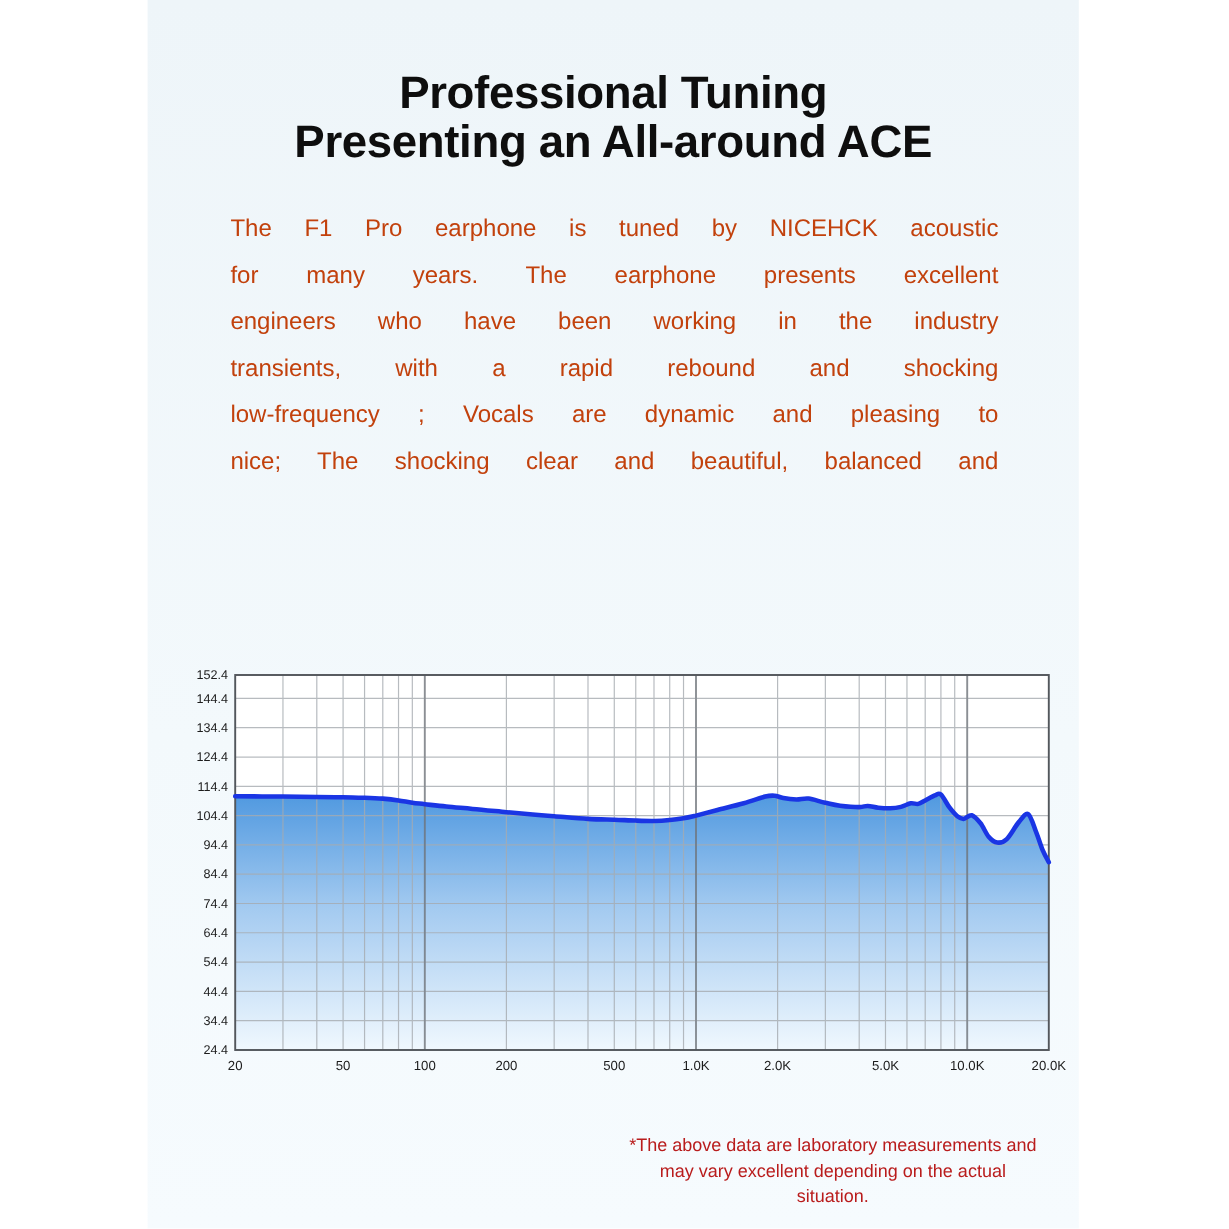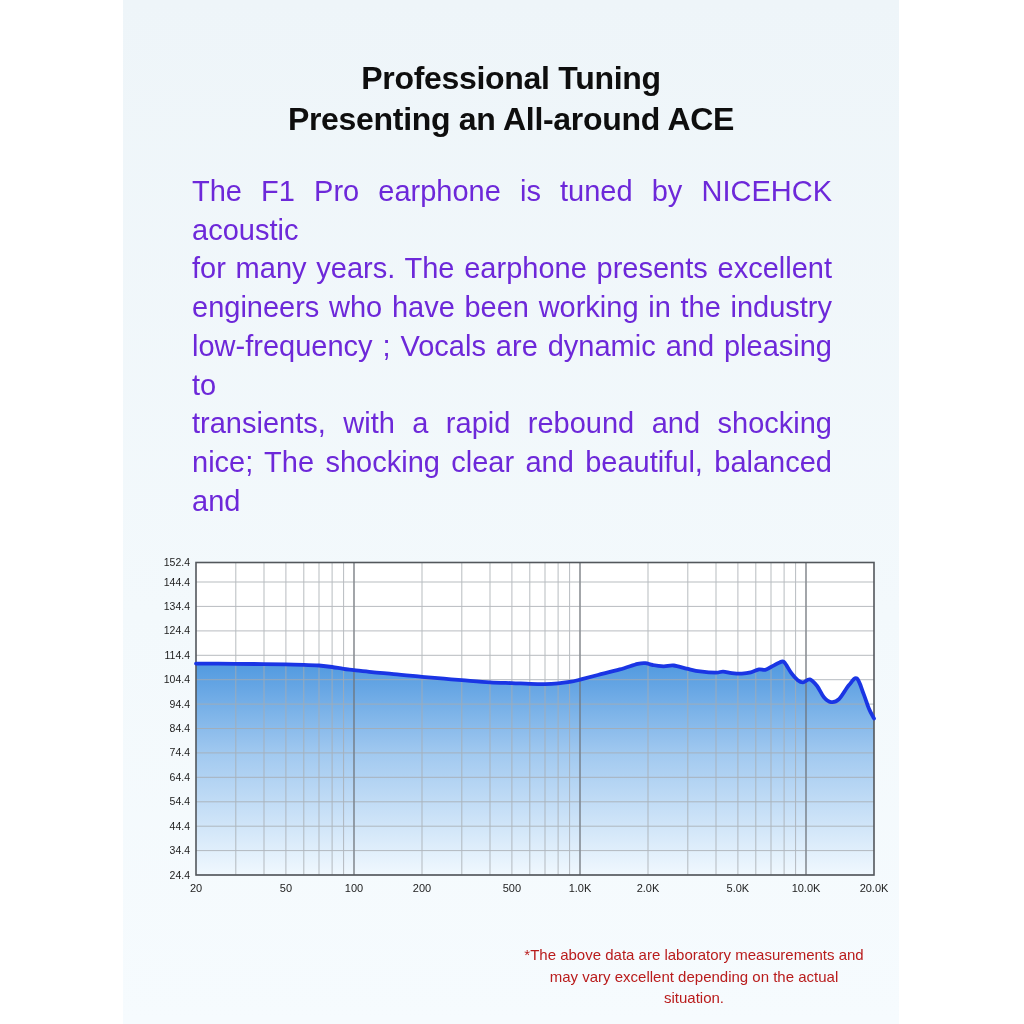--- a/index.html
+++ b/index.html
@@ -1,23 +1,23 @@
 <!DOCTYPE html>
 <html><head>
 <meta charset="utf-8">
 <style>
   html,body{margin:0;padding:0;background:#ffffff;}
   #canvas{position:relative;width:1024px;height:1024px;background:#ffffff;overflow:hidden;
           font-family:"Liberation Sans", sans-serif;}
   #panel{position:absolute;left:123px;top:0;width:776px;height:1024px;
          background:linear-gradient(180deg,#eef5f9 0%,#f3f9fc 60%,#f6fbfe 100%);}
   .title{position:absolute;left:123px;top:58px;width:776px;text-align:center;
-         color:#0e0e0e;font-weight:bold;font-size:32px;line-height:41px;letter-spacing:-0.3px;}
-  .desc{position:absolute;left:192px;top:172px;width:640px;color:#6d28d9;
-        font-size:29px;line-height:38.7px;font-weight:400;}
+         color:#0e0e0e;font-weight:bold;font-size:38px;line-height:41px;letter-spacing:-0.3px;}
+  .desc{position:absolute;left:192px;top:172px;width:640px;color:#c2410c;
+        font-size:20px;line-height:38.7px;font-weight:400;}
   .desc .jline{text-align:justify;text-align-last:justify;}
   .desc .lastline{text-align:left;}
   #chartbox{position:absolute;left:144px;top:545px;width:780px;height:370px;}
   .footnote{position:absolute;left:518px;top:944px;width:352px;text-align:center;
             color:#b91c1c;font-size:15px;line-height:21.5px;}
 </style>
 </head>
 <body>
 
 <div id="canvas">
@@ -25,22 +25,22 @@
 
   <div class="title">
     <div>Professional Tuning</div>
     <div>Presenting an All-around ACE</div>
   </div>
 
   <div class="desc">
     <div class="jline">The F1 Pro earphone is tuned by NICEHCK acoustic</div>
     <div class="jline">for many years. The earphone presents excellent</div>
     <div class="jline">engineers who have been working in the industry</div>
+    <div class="jline">transients, with a rapid rebound and shocking</div>
     <div class="jline">low-frequency ; Vocals are dynamic and pleasing to</div>
-    <div class="jline">transients, with a rapid rebound and shocking</div>
     <div class="jline">nice; The shocking clear and beautiful, balanced and</div>
   </div>
 
   <div id="chartbox">
     <svg id="fr-chart" width="780" height="370" viewBox="0 0 780 370">
         <defs>
           <linearGradient id="fillgrad" gradientUnits="userSpaceOnUse" x1="0" y1="113.7" x2="0" y2="330">
             <stop offset="0" stop-color="#4d97df"></stop>
             <stop offset="0.45" stop-color="#a3caf0"></stop>
             <stop offset="1" stop-color="#f0f8fe"></stop>

